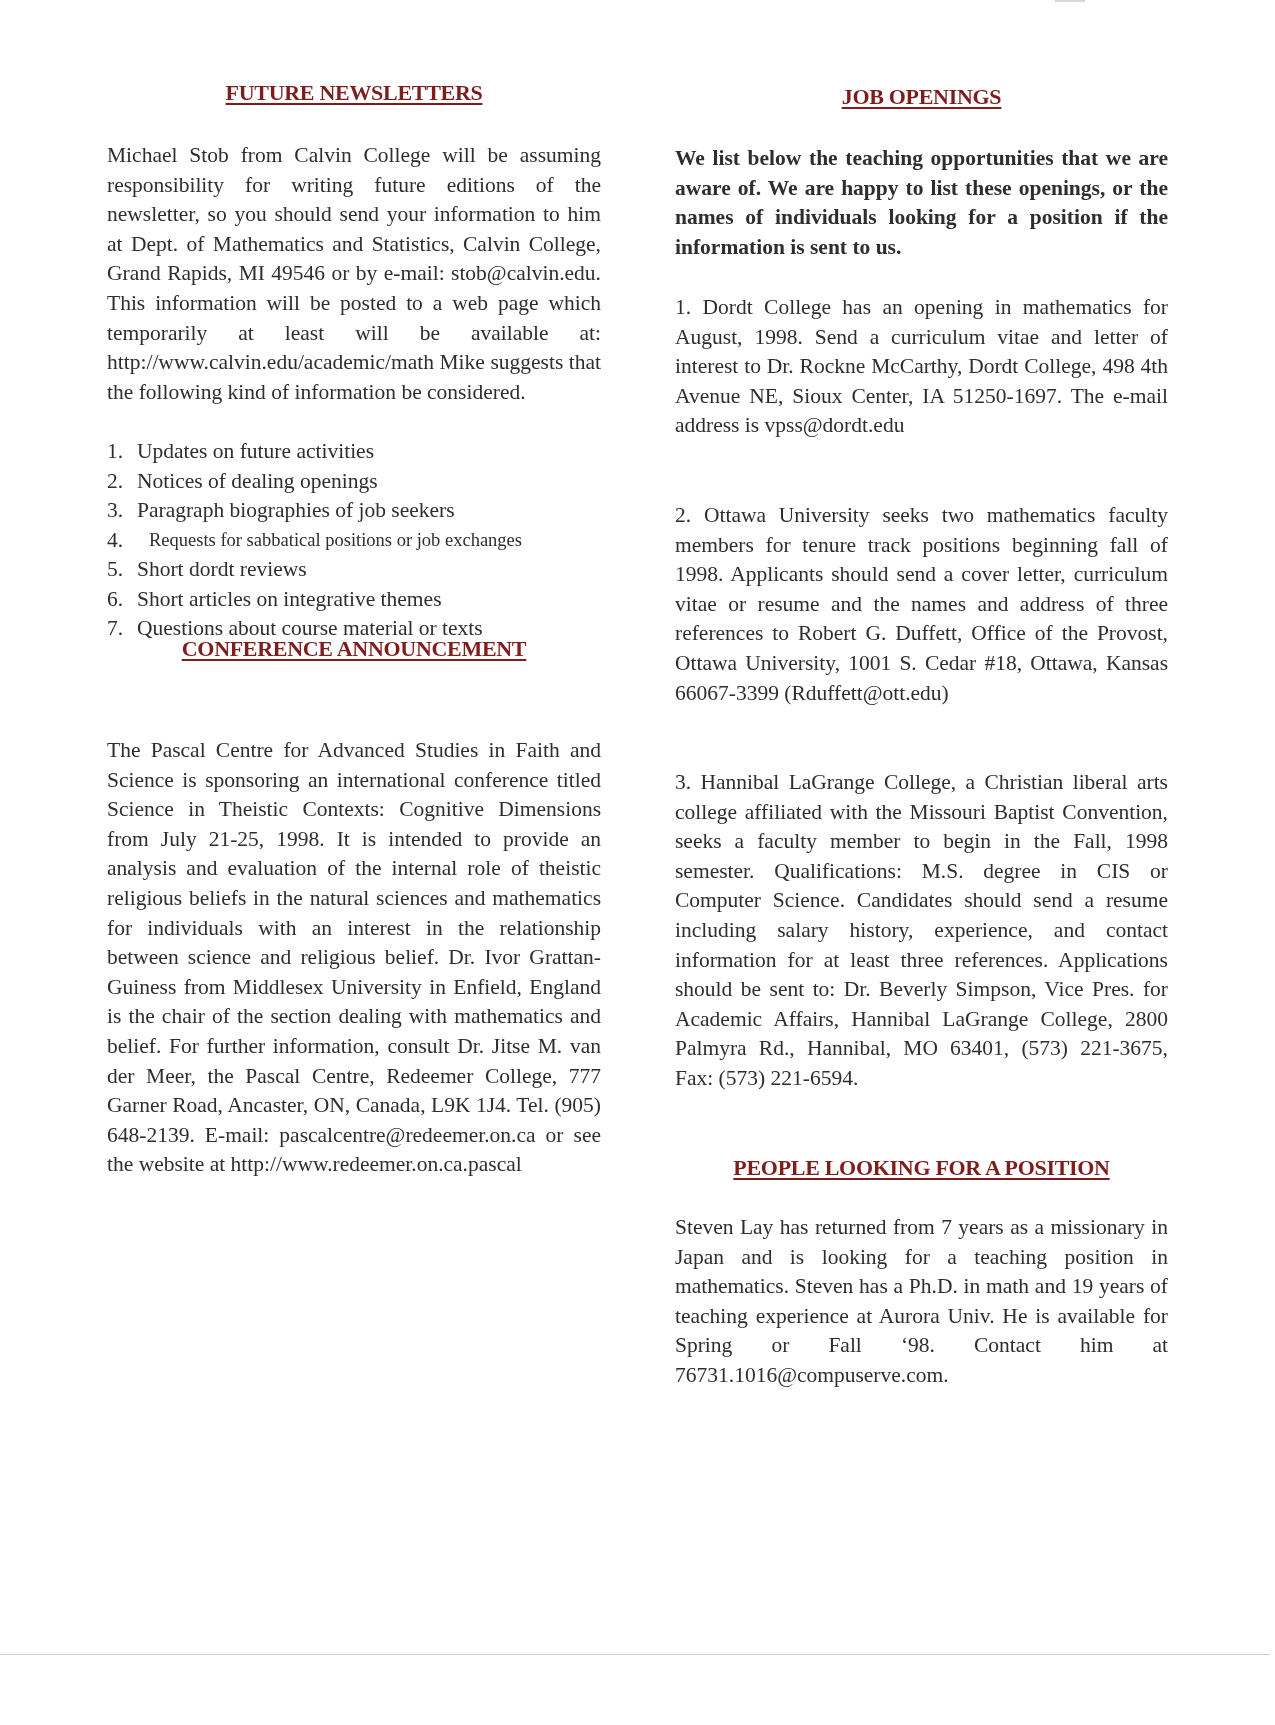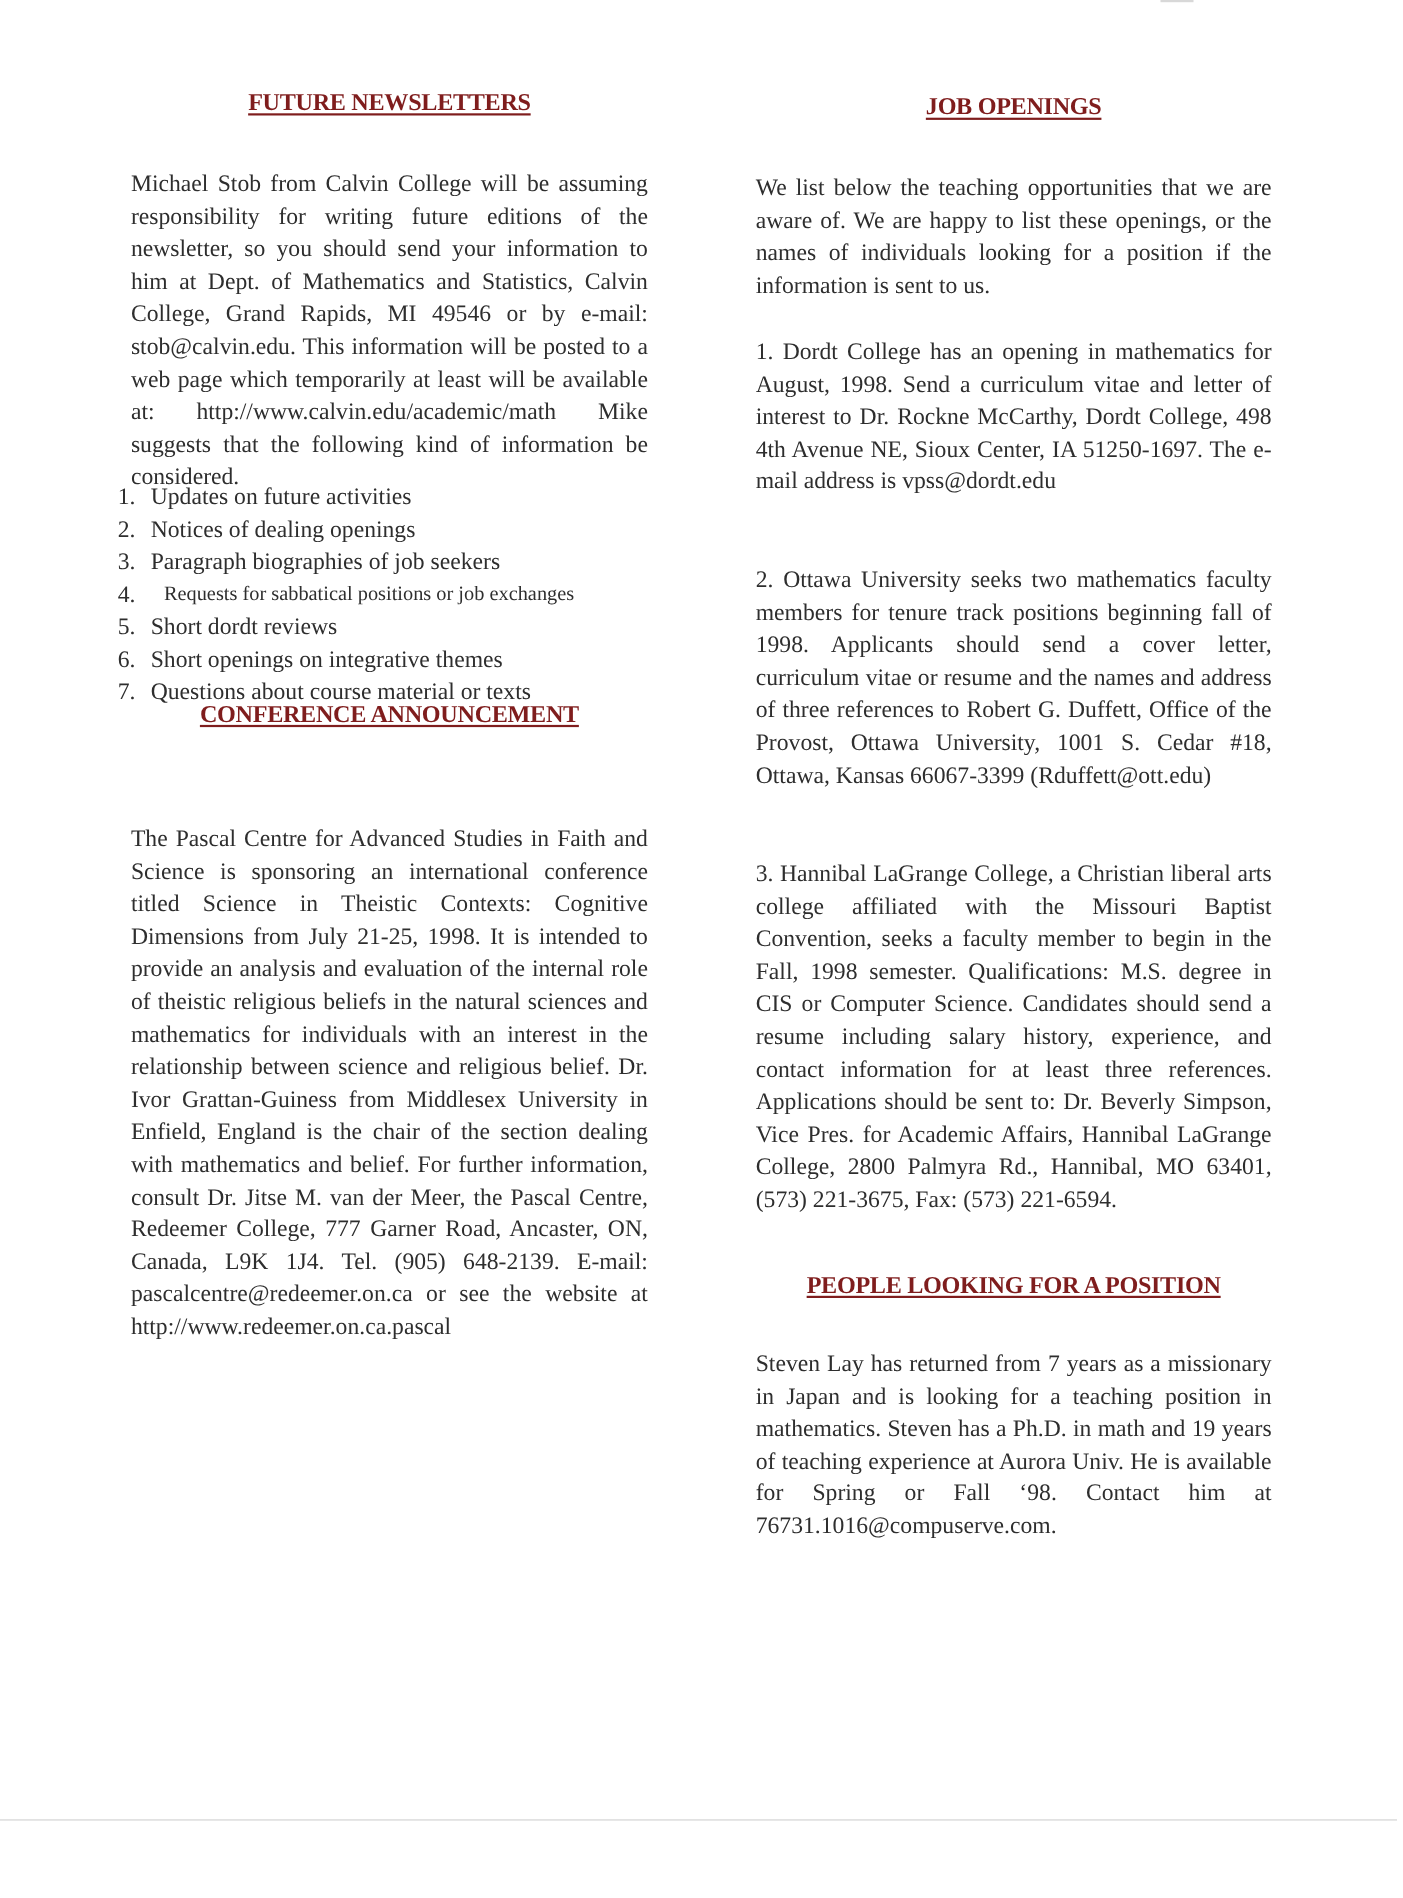--- a/index.html
+++ b/index.html
@@ -11,21 +11,21 @@
   .col-left { left: 107px; width: 494px; }
   .col-right { left: 675px; width: 493px; }
   .heading {
     position: absolute; left: 0; right: 0; text-align: center;
     font-weight: bold; font-size: 22px; text-decoration: underline;
     text-decoration-thickness: 1.5px; text-underline-offset: 3px; color: #7f1d1d;
     letter-spacing: -0.3px;
   }
   .para {
     position: absolute; left: 0; right: 0;
-    font-size: 21.5px; line-height: 29.6px; text-align: justify; margin: 12px;
+    font-size: 21.5px; line-height: 29.6px; text-align: justify; margin: 0;
   }
   .list { position: absolute; left: 0; right: 0; margin: 0; padding: 0; list-style: none; font-size: 21.5px; line-height: 29.5px; }
   .list li { display: flex; }
   .list .num { width: 30px; flex: none; }
   .list .small { font-size: 18.5px; margin-left: 12px; }
   .rule-bottom {
     position: absolute; left: 0; top: 1654px; width: 1270px; height: 1px; background: #cfcfcf;
   }
   .rule-top { position: absolute; left: 1055px; top: 0; width: 30px; height: 2px; background: #d8d8d8; }
 </style>
@@ -53,34 +53,34 @@
     <li>
         <span class="num">4.</span>
         <span class="small">Requests for sabbatical positions or job exchanges</span>
       </li>
     <li>
         <span class="num">5.</span>
         <span>Short dordt reviews</span>
       </li>
     <li>
         <span class="num">6.</span>
-        <span>Short openings on integrative themes</span>
+        <span>Short articles on integrative themes</span>
       </li>
     <li>
         <span class="num">7.</span>
         <span>Questions about course material or texts</span>
       </li>
   </ul>
   <div class="heading" style="top:636px;">CONFERENCE ANNOUNCEMENT</div>
   <p class="para" style="top:736px;">The Pascal Centre for Advanced Studies in Faith and Science is sponsoring an international conference titled Science in Theistic Contexts: Cognitive Dimensions from July 21-25, 1998.  It is intended to provide an analysis and evaluation of the internal role of theistic religious beliefs in the natural sciences and mathematics for individuals with an interest in the relationship between science and religious belief.  Dr. Ivor Grattan-Guiness from Middlesex University in Enfield, England is the chair of the section dealing with mathematics and belief.  For further information, consult Dr. Jitse M. van der Meer, the Pascal Centre, Redeemer College, 777 Garner Road, Ancaster, ON, Canada, L9K 1J4.  Tel. (905) 648-2139.  E-mail: pascalcentre@redeemer.on.ca or see the website at http://www.redeemer.on.ca.pascal</p>
 </div>
 
 <div class="col col-right">
   <div class="heading" style="top:84px;">JOB OPENINGS</div>
-  <p class="para" style="top:144px;">We list below the teaching opportunities that we are aware of.  We are happy to list these openings, or the names of individuals looking for a position if the information is sent to us.</p>
+  <p class="para" style="top:144px;font-weight:bold;">We list below the teaching opportunities that we are aware of.  We are happy to list these openings, or the names of individuals looking for a position if the information is sent to us.</p>
   <p class="para" style="top:293px;">1.  Dordt College has an opening in mathematics for August, 1998.  Send a curriculum vitae and letter of interest to Dr. Rockne McCarthy, Dordt College, 498 4th Avenue NE, Sioux Center, IA 51250-1697.  The e-mail address is vpss@dordt.edu</p>
   <p class="para" style="top:501px;">2.  Ottawa University seeks two mathematics faculty members for tenure track positions beginning fall of 1998.  Applicants should send a cover letter, curriculum vitae or resume and the names and address of three references to Robert G. Duffett, Office of the Provost, Ottawa University, 1001 S. Cedar #18, Ottawa, Kansas 66067-3399 (Rduffett@ott.edu)</p>
   <p class="para" style="top:768px;">3.  Hannibal LaGrange College, a Christian liberal arts college affiliated with the Missouri Baptist Convention, seeks a faculty member to begin in the Fall, 1998 semester.  Qualifications: M.S. degree in CIS or Computer Science.  Candidates should send a resume including salary history, experience, and contact information for at least three references. Applications should be sent to: Dr. Beverly Simpson, Vice Pres. for Academic Affairs, Hannibal LaGrange College, 2800 Palmyra Rd., Hannibal, MO 63401, (573) 221-3675, Fax: (573) 221-6594.</p>
   <div class="heading" style="top:1155px;">PEOPLE LOOKING FOR A POSITION</div>
   <p class="para" style="top:1213px;">Steven Lay has returned from 7 years as a missionary in Japan and is looking for a teaching position in mathematics.  Steven has a Ph.D. in math and 19 years of  teaching experience at Aurora Univ.  He is available for Spring or Fall ‘98. Contact him at  76731.1016@compuserve.com.</p>
 </div>
 
 <div class="rule-bottom"></div>
 
 </body></html>

